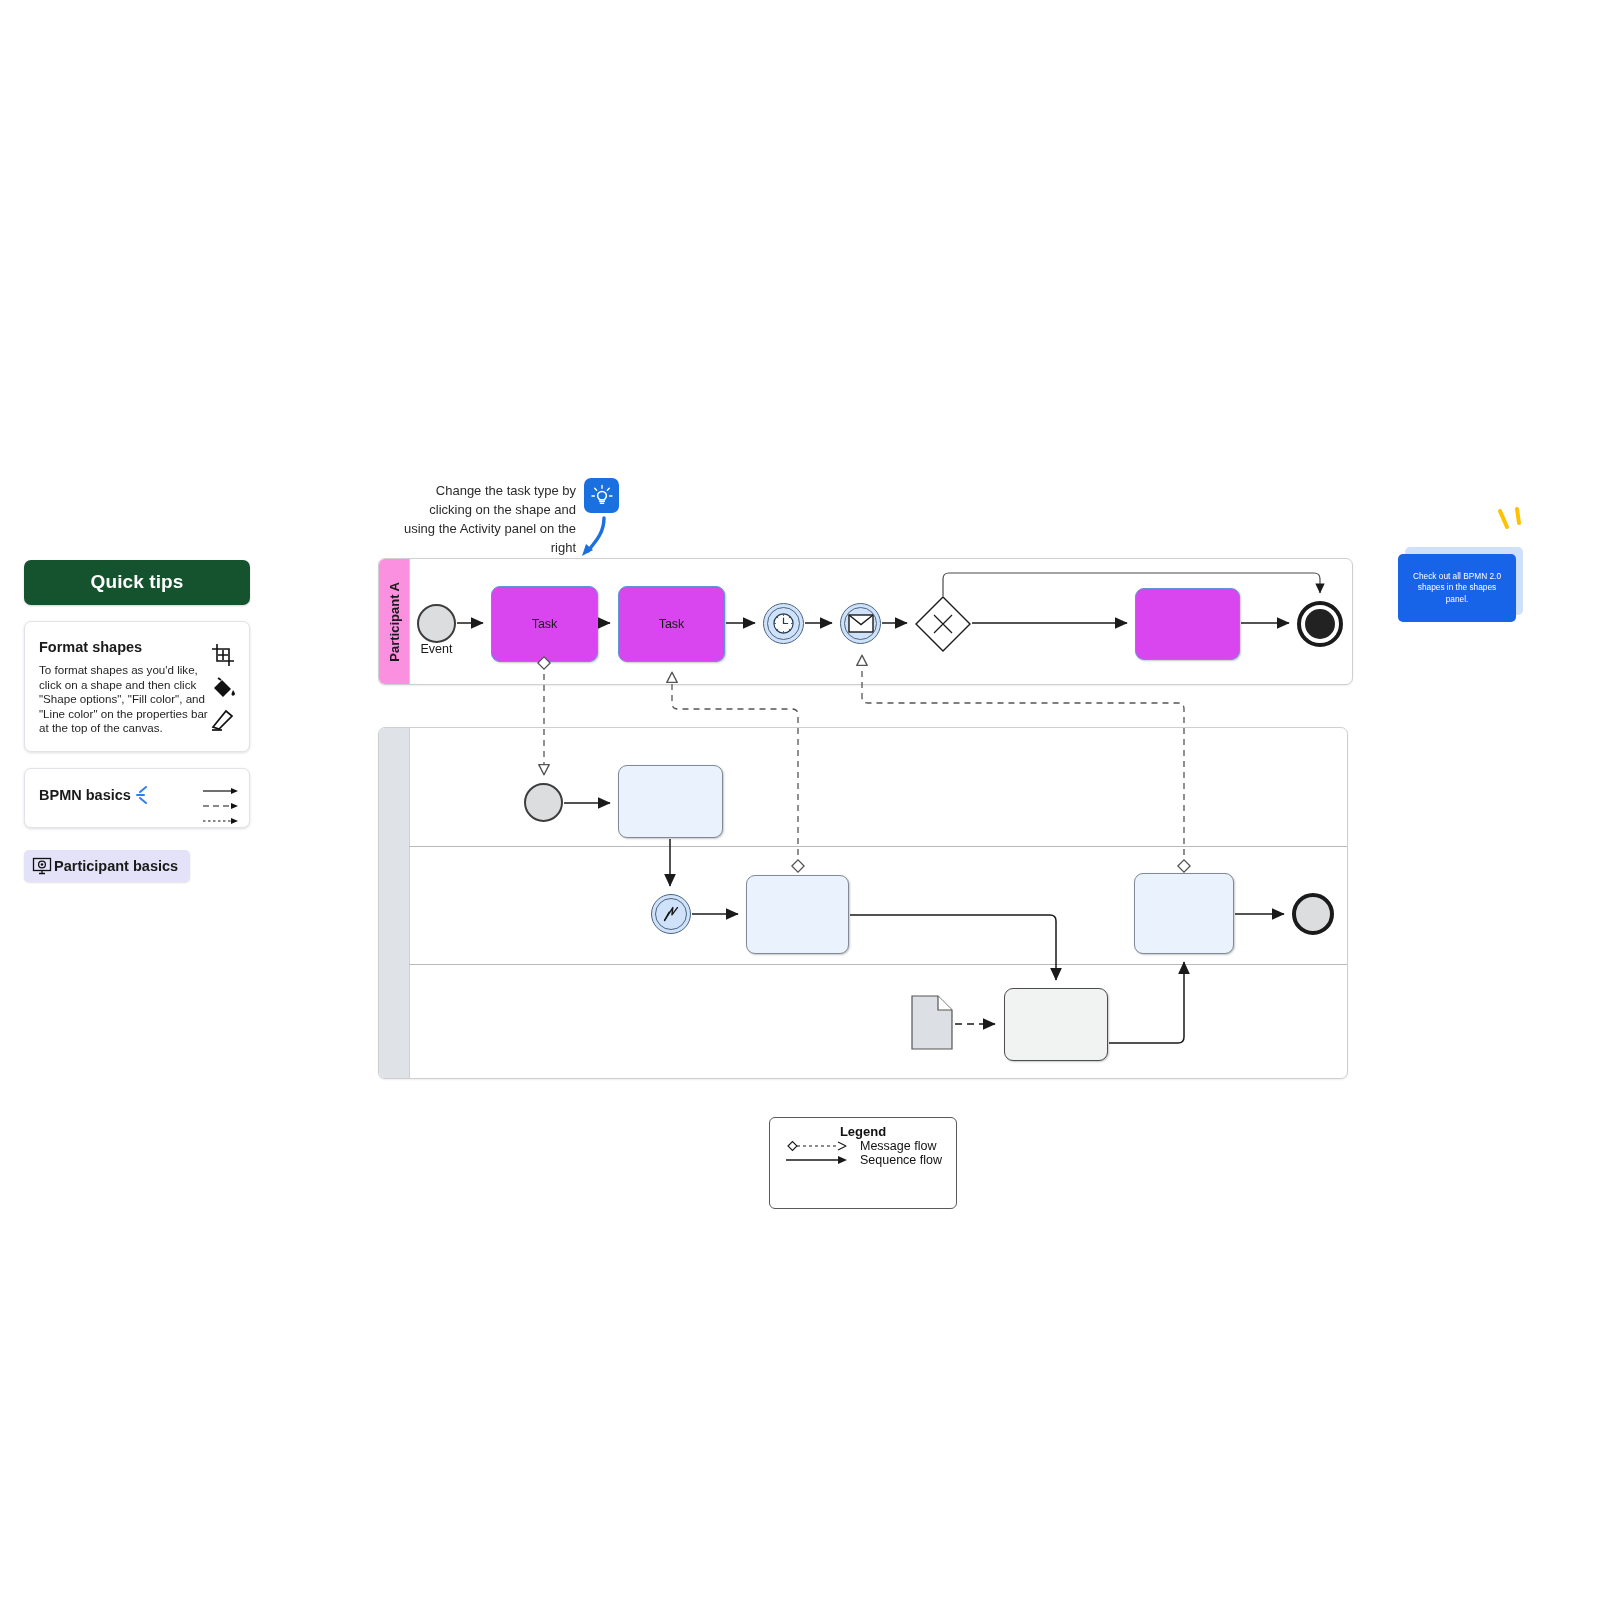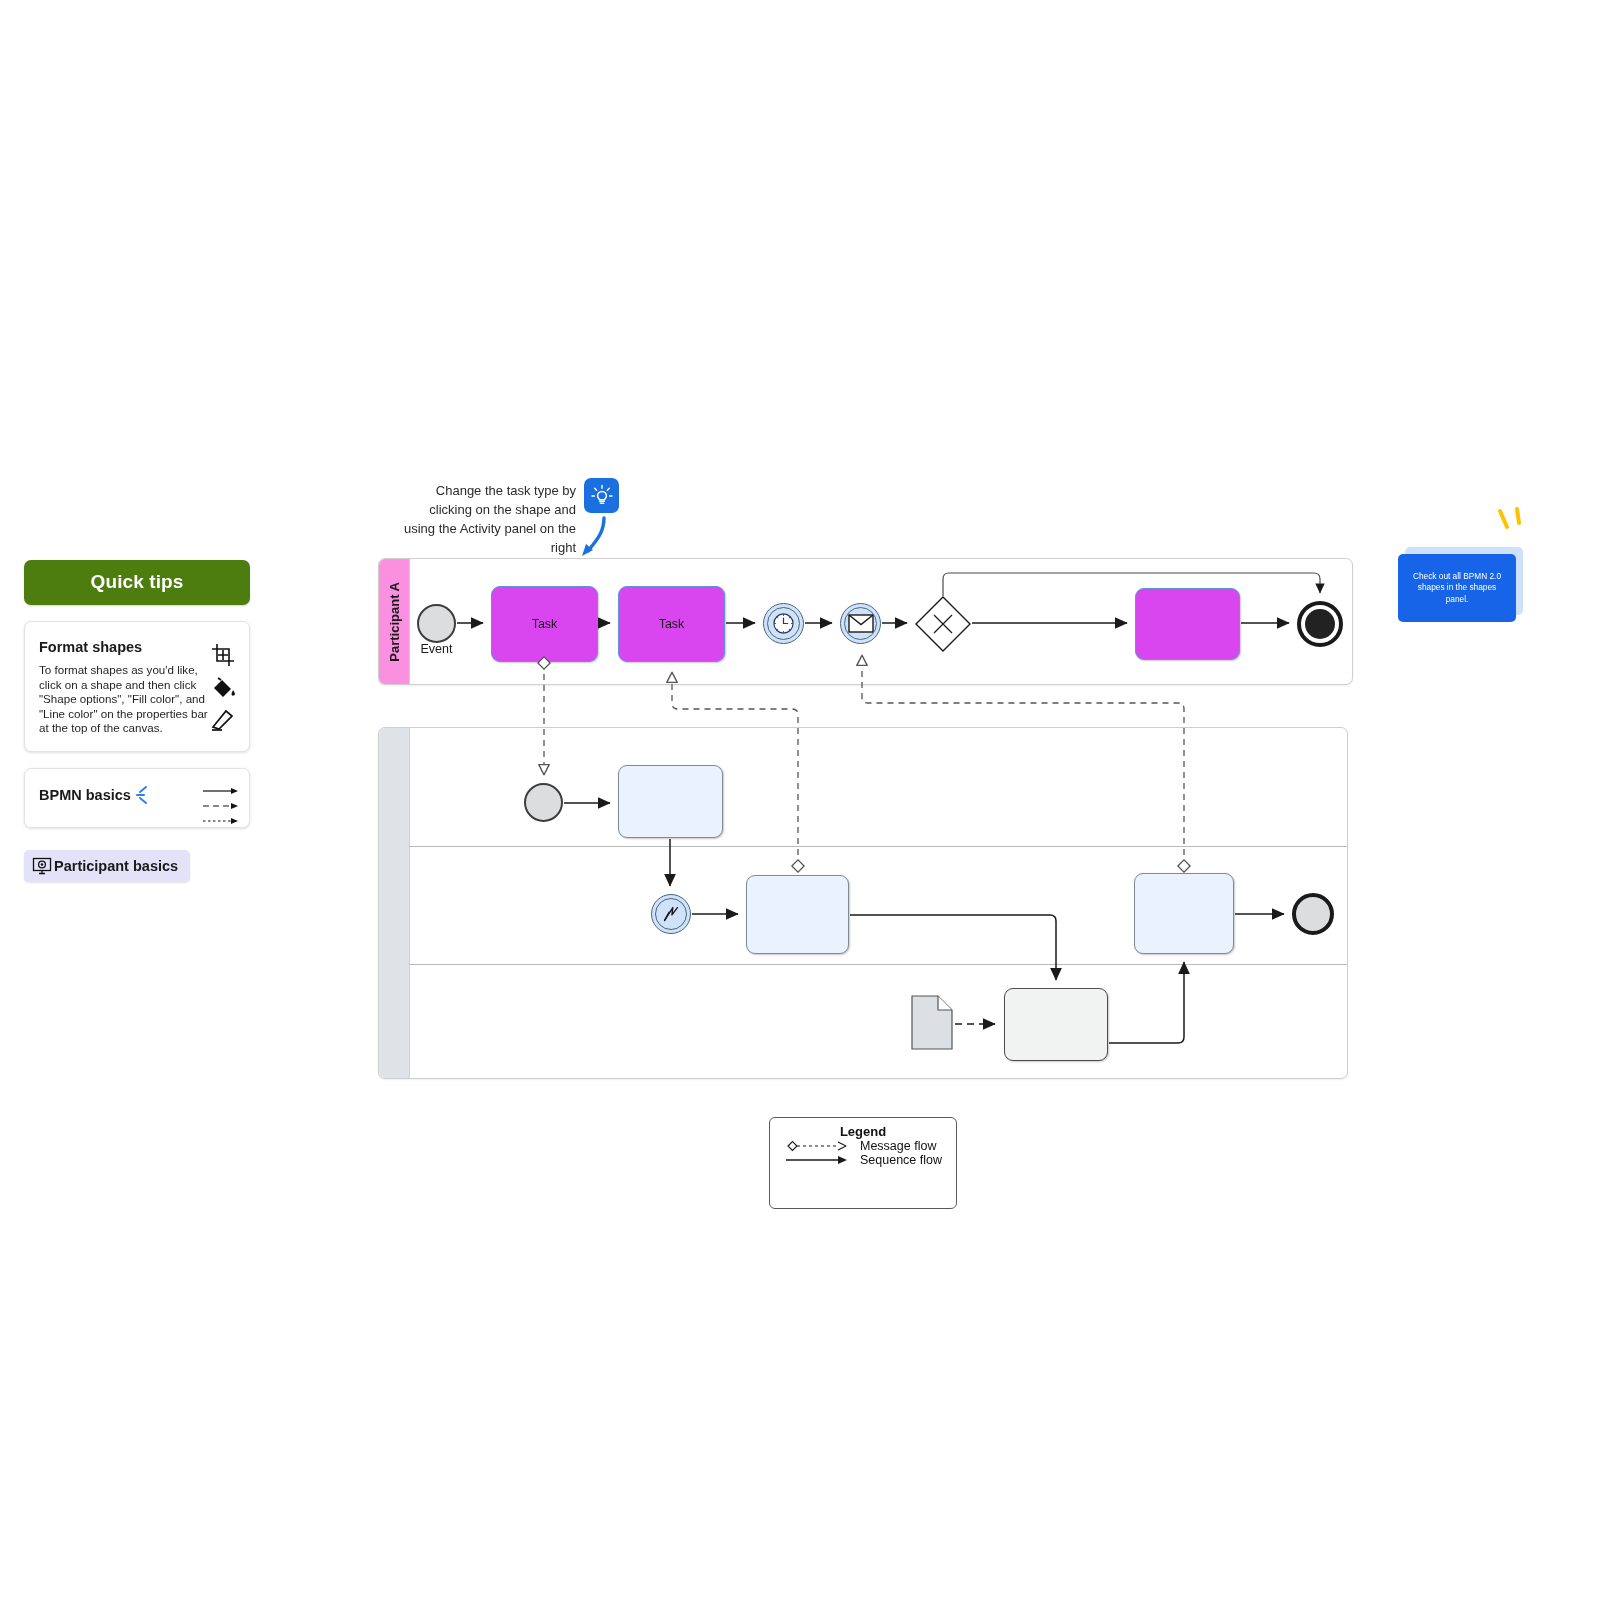--- a/index.html
+++ b/index.html
@@ -22,21 +22,21 @@
   }
 
   
   #quick-tips {
     position: absolute;
     left: 24px;
     top: 560px;
     width: 226px;
   }
   .qt-header {
-    background: #4d7c0f;
+    background: #14532d;
     color: #ffffff;
     font-size: 19px;
     font-weight: bold;
     text-align: center;
     padding: 11px 0 12px;
     border-radius: 7px;
     letter-spacing: .1px;
     box-shadow: 0 1px 2px rgba(0,0,0,.18);
   }
   .qt-card {

